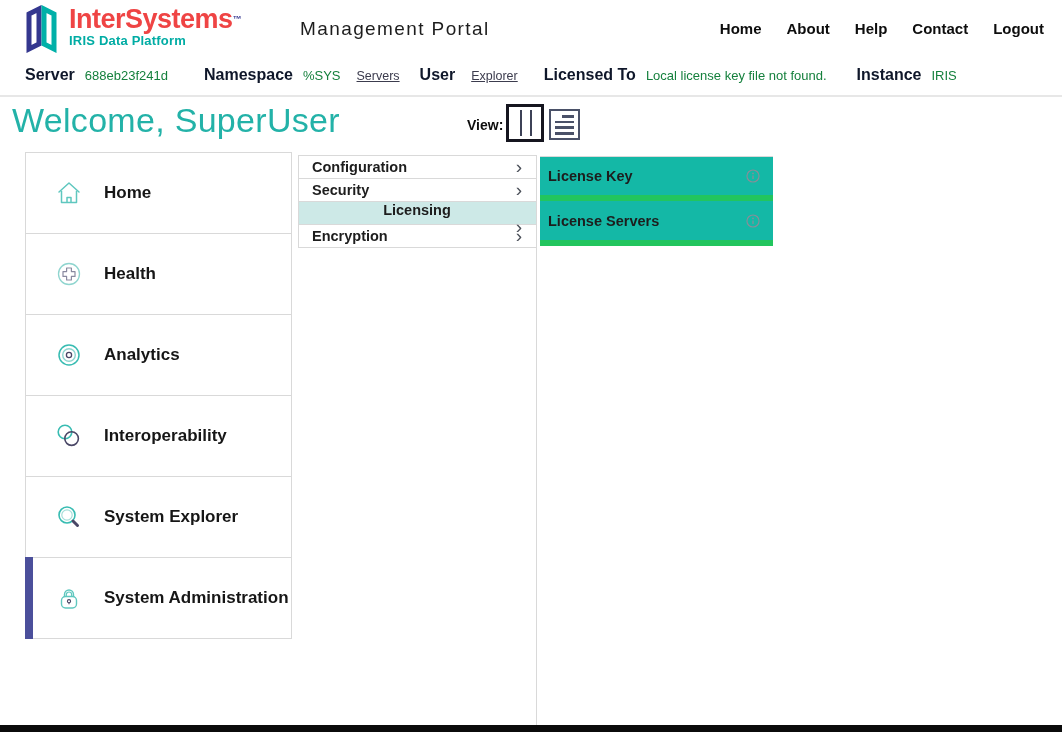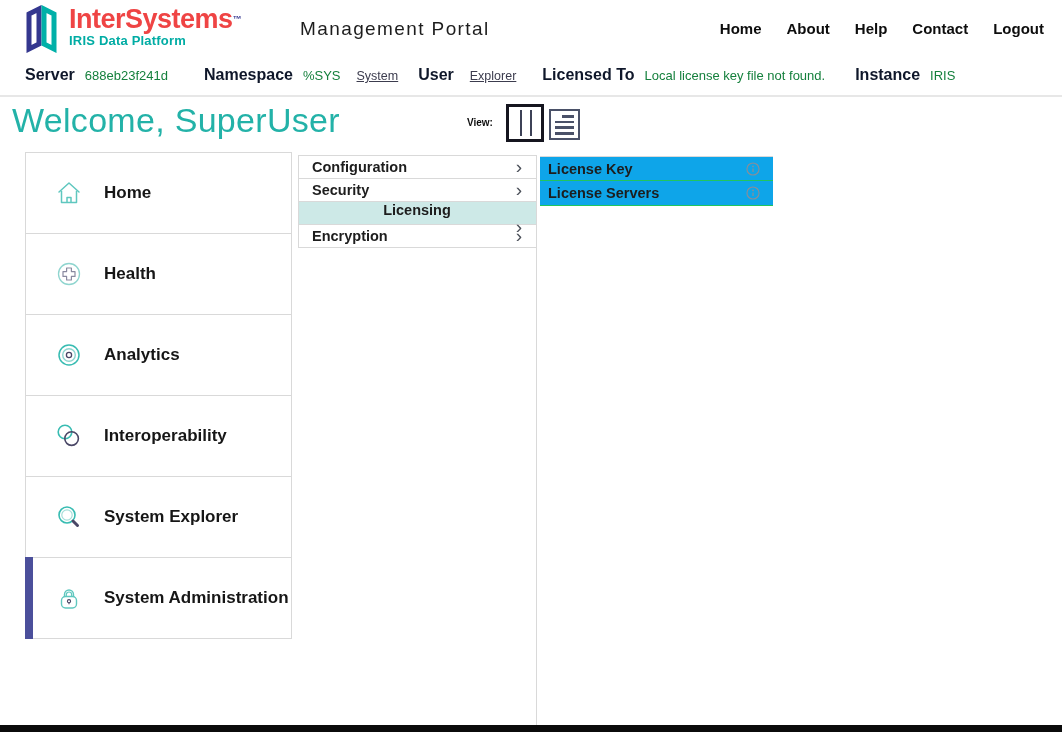--- a/index.html
+++ b/index.html
@@ -22,21 +22,21 @@
   .infobar .val { font-size:13px; color:#15803d; margin-left:10px; }
   .infobar .lnk { font-size:12.5px; color:#3c3c4e; text-decoration:underline; cursor:pointer; }
   .sep-36 { display:inline-block; width:36px; } .sep-20 { display:inline-block; width:20px; }
   .sep-26 { display:inline-block; width:26px; } .sep-30 { display:inline-block; width:30px; }
   .sep-16 { display:inline-block; width:16px; }
 
   .divider { position:absolute; left:0; top:95px; width:1062px; height:2px; background:#e7e7e7; }
 
   
   .welcome-title { position:absolute; left:12px; top:101px; font-size:34px; font-weight:500; color:#23b2a8; letter-spacing:0.3px; }
-  .view-label { position:absolute; left:467px; top:117px; font-size:10px; font-weight:700; color:#0d0d0d; }
+  .view-label { position:absolute; left:467px; top:117px; font-size:14px; font-weight:700; color:#0d0d0d; }
   .view-cols { position:absolute; left:506px; top:104px; width:38px; height:38px; border:3px solid #15151f; background:#fff; padding:3px; display:flex; gap:2px; cursor:pointer; }
   .view-cols .c { flex:1; background:#fff; border-left:2px solid #3d4257; }
   .view-cols .c:first-child { border-left:none; }
   .view-list { position:absolute; left:549px; top:109px; width:31px; height:31px; border:2px solid #4a5168; background:#fff; padding:4px 4px; cursor:pointer; }
   .view-list .b { height:2.5px; background:#4a5168; margin-bottom:3.2px; }
   .view-list .b.short { width:65%; margin-left:auto; }
 
   
   .sidebar { position:absolute; left:25px; top:152px; width:267px; }
   .side-item { position:relative; height:82px; margin-top:-1px; border:1px solid #d9d9d9; background:#fff; display:flex; align-items:center; padding-left:28px; gap:20px; cursor:pointer; }
@@ -50,21 +50,21 @@
   .menu-item { height:24px; margin-top:-1px; border:1px solid #d9d9d9; background:#fff; display:flex; align-items:center; padding:0 14px 0 13px; cursor:pointer; }
   .menu-item:first-child { margin-top:0; }
   .menu-item .label { font-size:14.5px; font-weight:600; color:#1d1d1d; }
   .menu-item .chev { margin-left:auto; font-size:19px; line-height:1; color:#4a4f58; font-weight:400; transform:translateY(-1px); }
   .menu-item.selected { background:#cde9e7;flex-direction:column; }
 
   .vline { position:absolute; left:536px; top:155px; width:1px; height:571px; background:#d9d9d9; }
 
   
   .col3 { position:absolute; left:540px; top:156px; width:233px; }
-  .sub-item { height:25px; border-bottom:1px solid #22c55e; background:#0ea5e9; display:flex; align-items:center; padding:0 12px 0 8px; cursor:pointer; }
+  .sub-item { height:45px; border-bottom:6px solid #22c55e; background:#14b8a6; display:flex; align-items:center; padding:0 12px 0 8px; cursor:pointer; }
   .sub-item:first-child { border-top:1px solid #d9d9d9; }
   .sub-item .label { font-size:14.5px; font-weight:600; color:#1d1d1d; }
   .sub-item .info { margin-left:auto; width:16px; height:16px; }
 
   .bottom-bar { position:absolute; left:0; bottom:0; width:1062px; height:7px; background:#0b0b0b; }
 </style>
 </head>
 <body>
 
 <div class="page">
@@ -90,21 +90,21 @@
     <span>Logout</span>
   </div>
 
   <div class="infobar">
     <span class="lbl">Server</span>
     <span class="val">688eb23f241d</span>
     <span class="sep-36"></span>
     <span class="lbl">Namespace</span>
     <span class="val">%SYS</span>
     <span class="sep-16"></span>
-    <span class="lnk">System</span>
+    <span class="lnk">Servers</span>
     <span class="sep-20"></span>
     <span class="lbl">User</span>
     <span class="sep-16"></span>
     <span class="lnk">Explorer</span>
     <span class="sep-26"></span>
     <span class="lbl">Licensed To</span>
     <span class="val">Local license key file not found.</span>
     <span class="sep-30"></span>
     <span class="lbl">Instance</span>
     <span class="val">IRIS</span>

